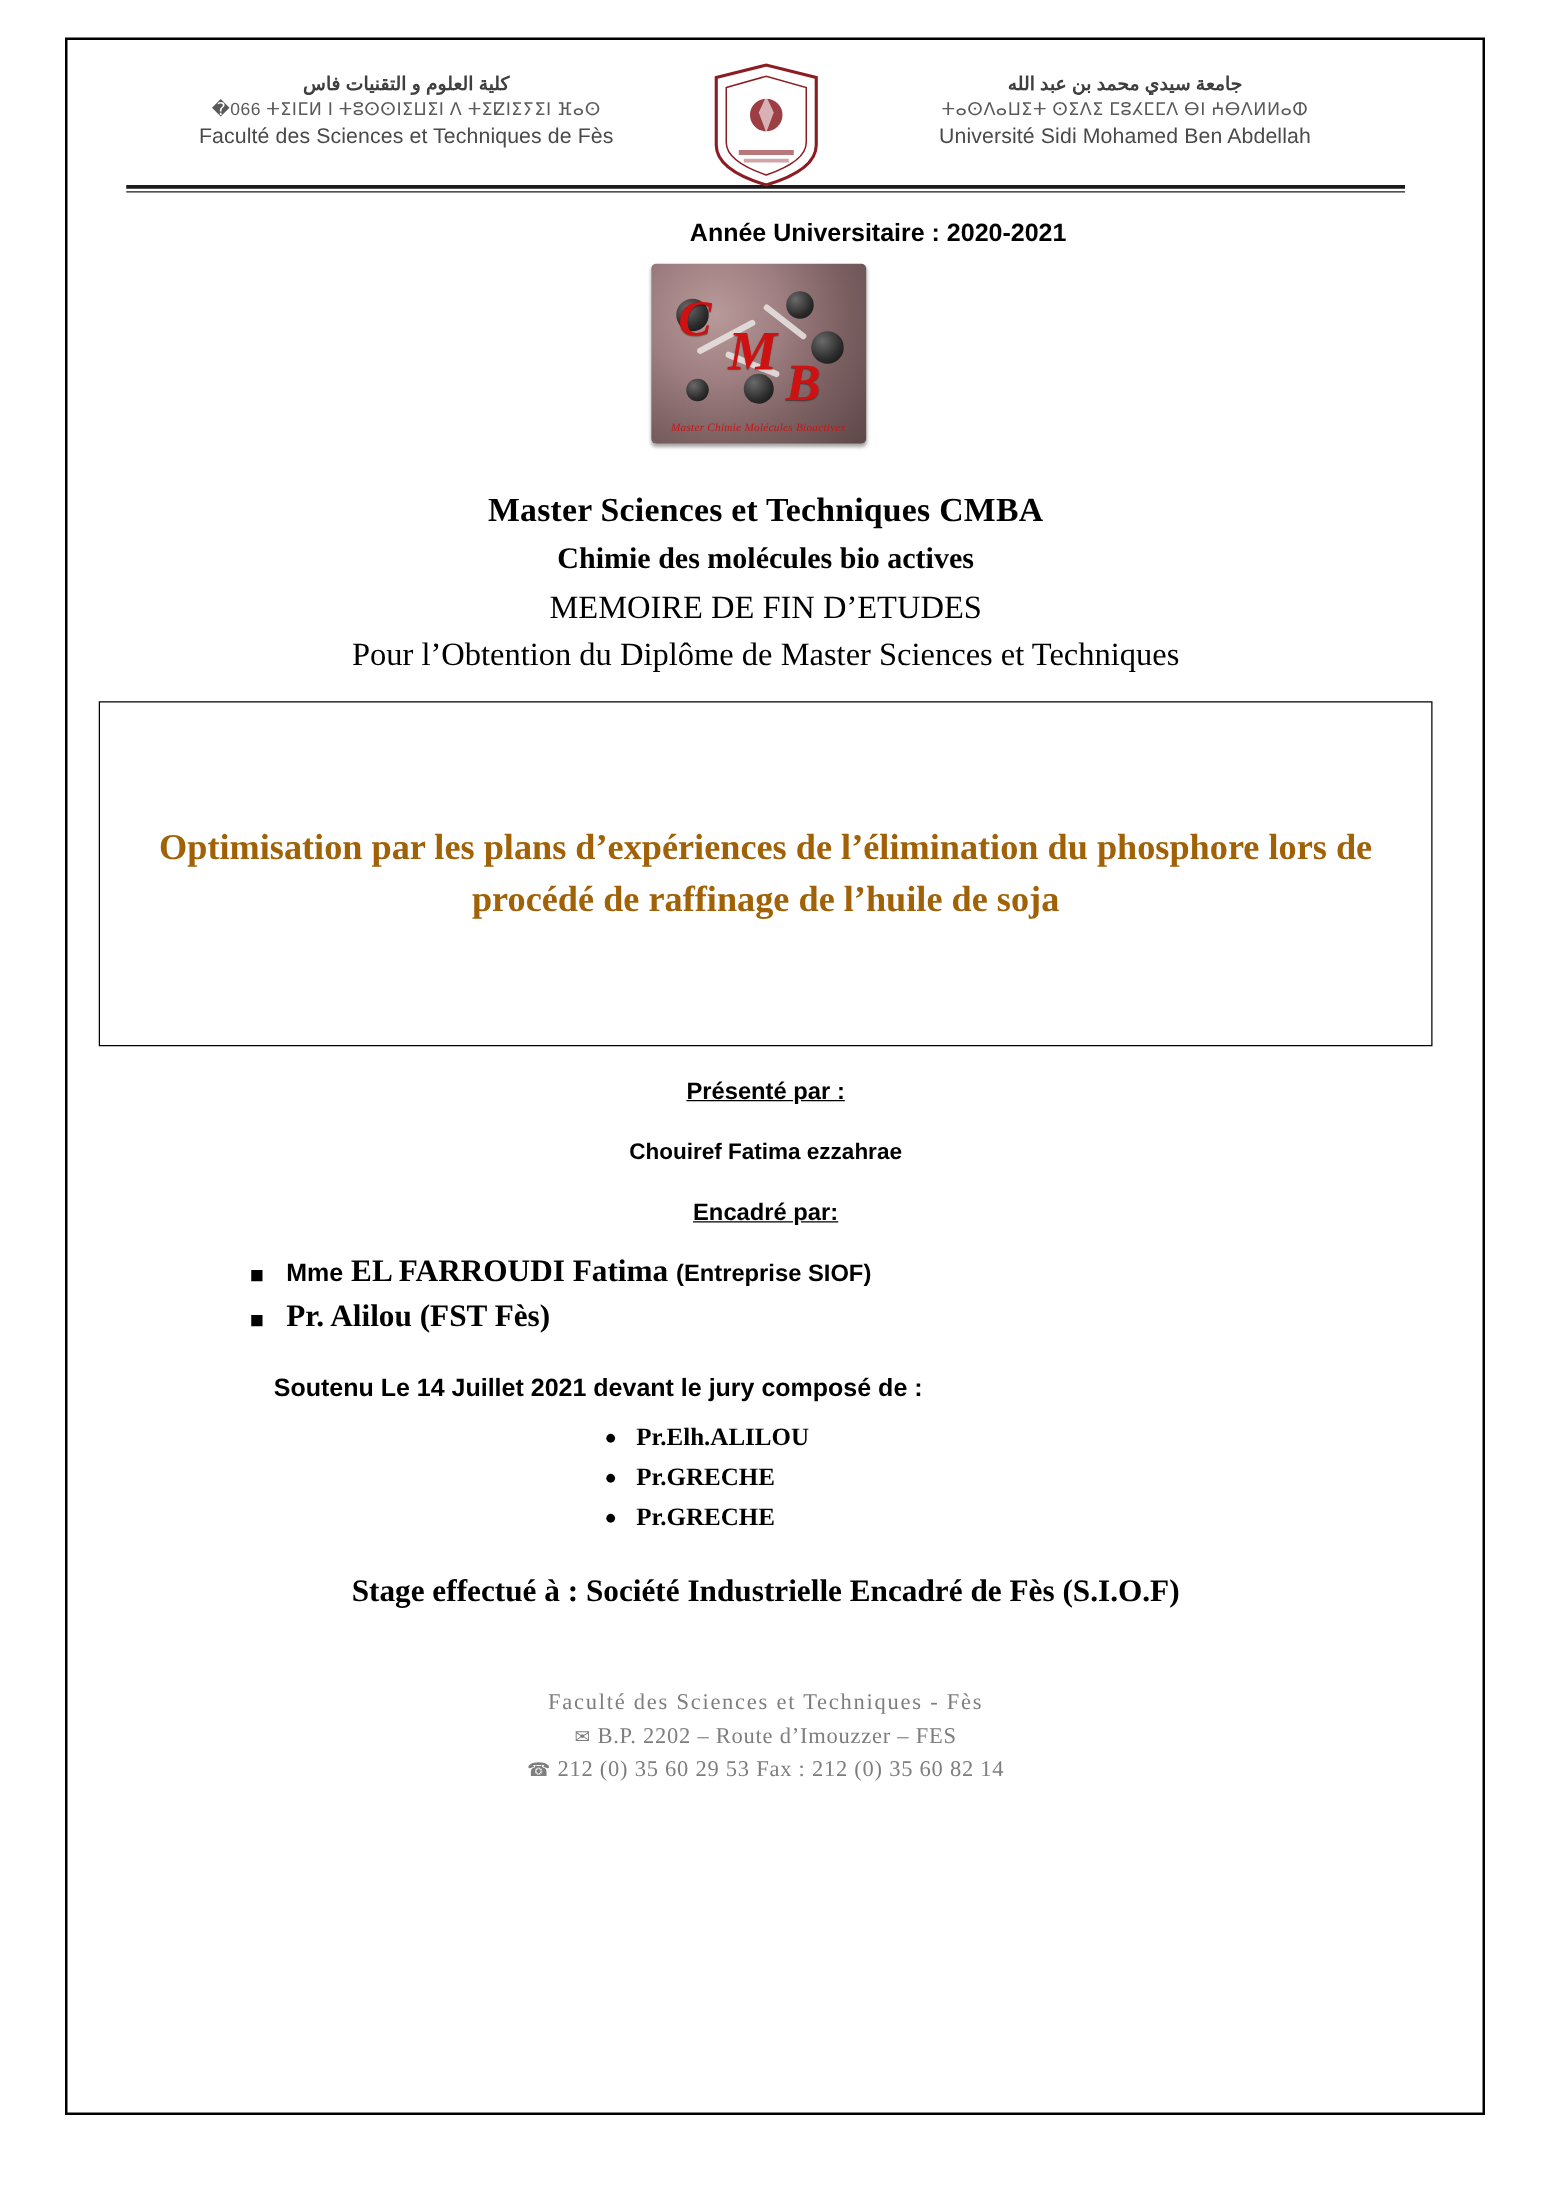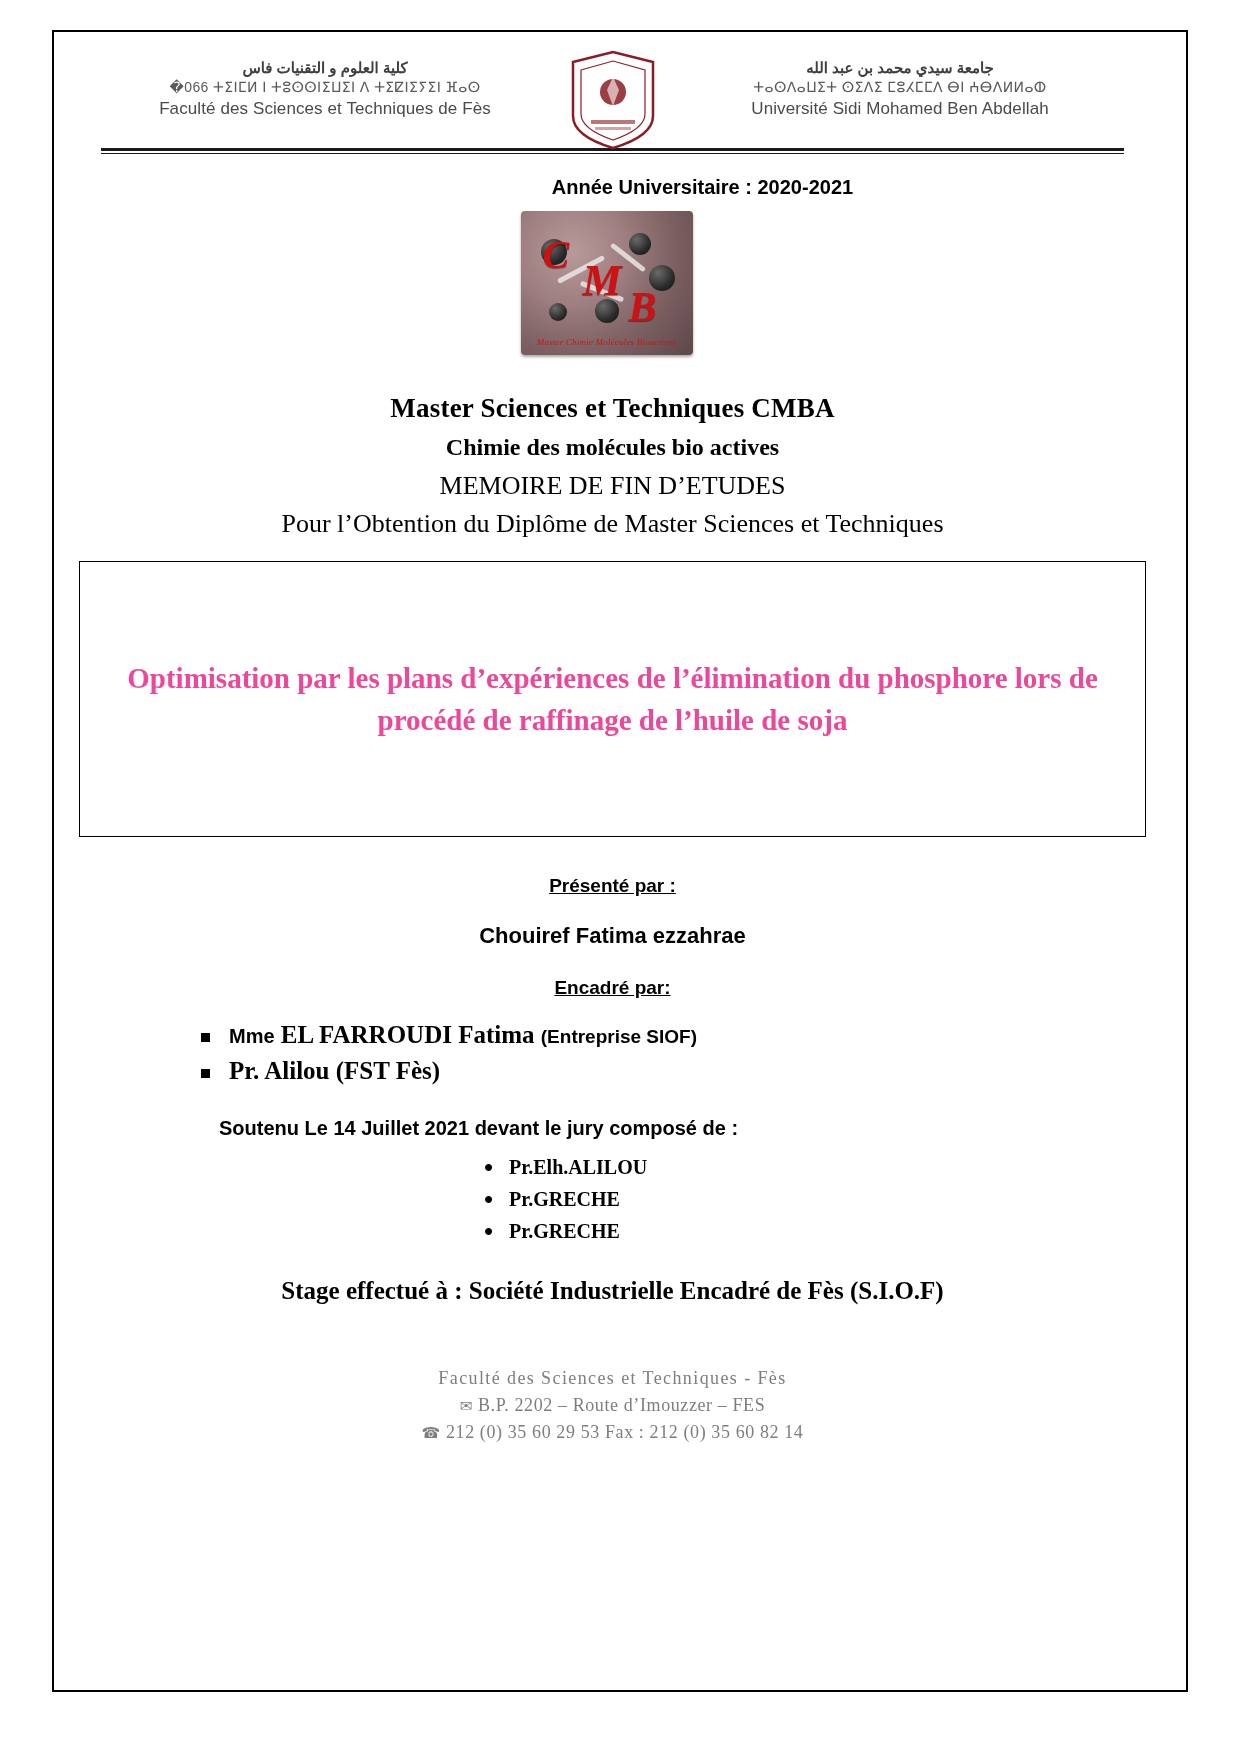--- a/index.html
+++ b/index.html
@@ -176,42 +176,42 @@
     margin: 22px 0 0 0;
     border: 1.5px solid #000;
     height: 276px;
     display: flex;
     align-items: center;
     justify-content: center;
     padding: 0 34px;
     box-sizing: border-box;
   }
   .title-box .t {
-    color: #ec4899;
+    color: #a16207;
     font-weight: bold;
     font-size: 29px;
     text-align: center;
     line-height: 1.45;
   }
 
   
   .presente {
     text-align: center;
-    margin-top: 38px;
+    margin-top: 26px;
     font-family: "Liberation Sans", sans-serif;
     font-weight: bold;
     font-size: 19px;
     text-decoration: underline;
   }
   .author {
     text-align: center;
     margin-top: 26px;
     font-family: "Liberation Sans", sans-serif;
     font-weight: bold;
-    font-size: 22px;
+    font-size: 18px;
   }
   .encadre {
     text-align: center;
     margin-top: 28px;
     font-family: Liberation Sans, sans-serif;
     font-weight: bold;
     font-size: 19px;
     text-decoration: underline;
   }
 

